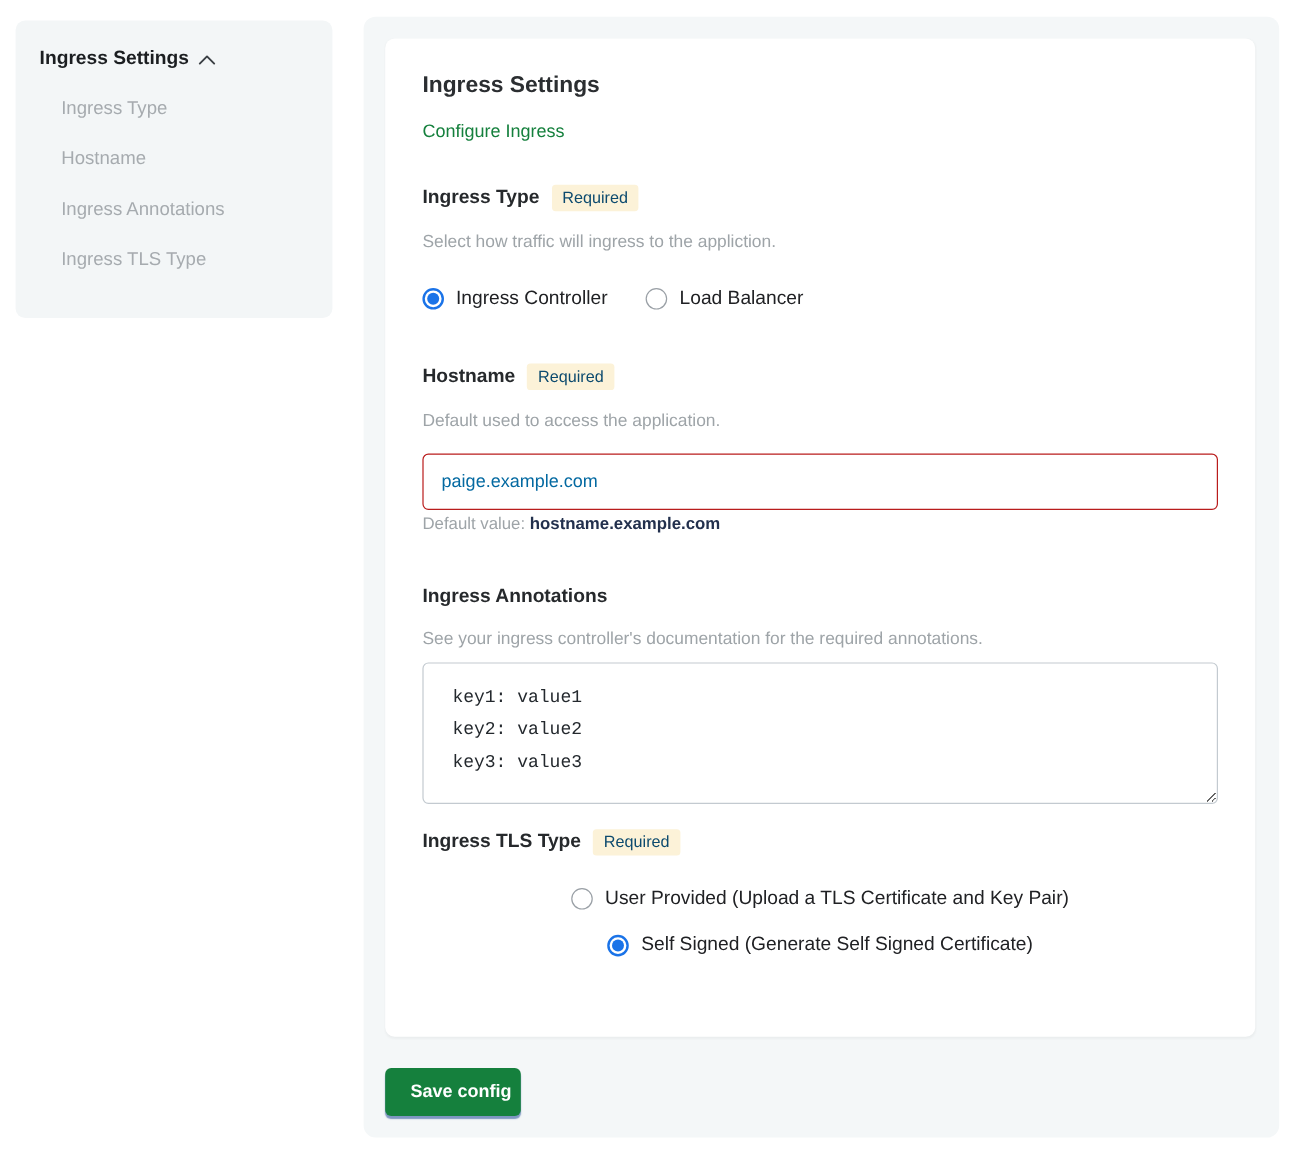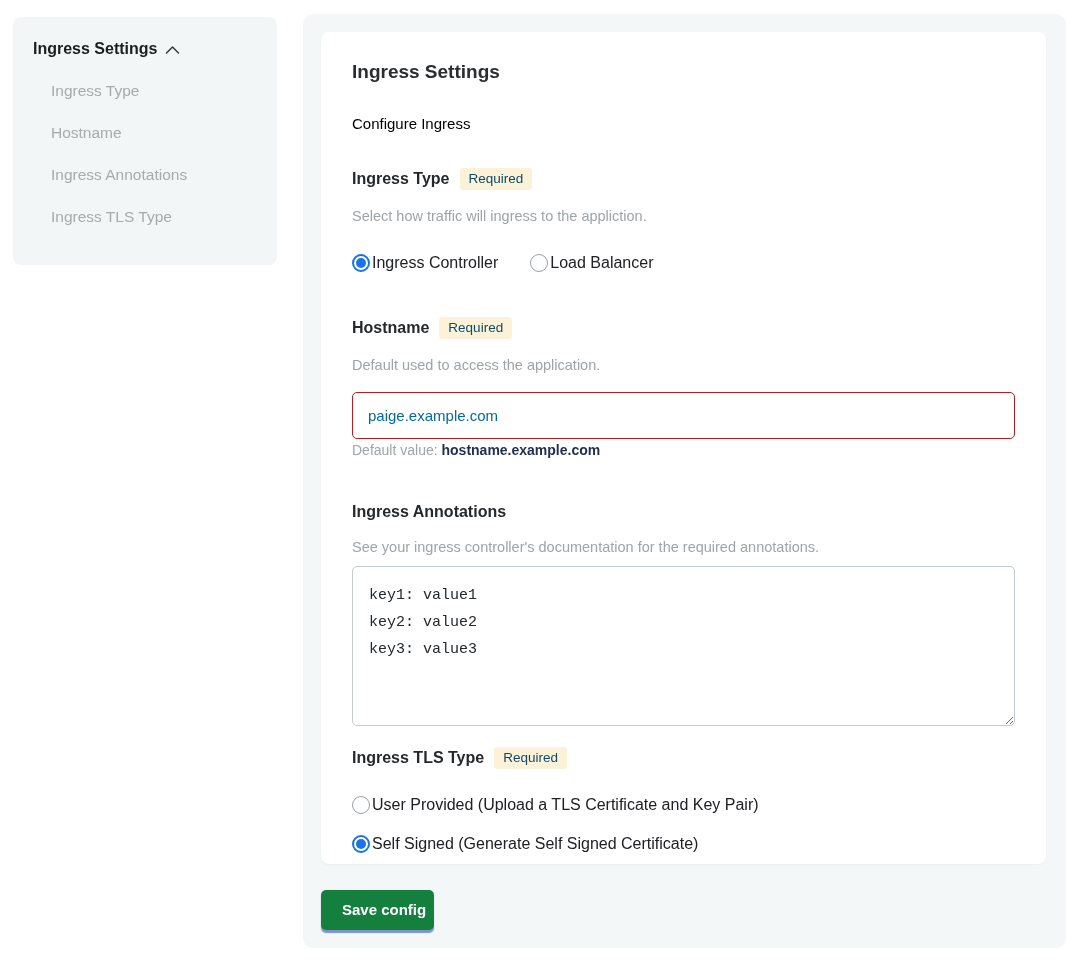--- a/index.html
+++ b/index.html
@@ -45,36 +45,36 @@
   .card {
     position: absolute;
     left: 18px; top: 18px;
     width: 725px; height: 832px;
     background: #ffffff;
     border-radius: 8px;
     box-shadow: 0 1px 2px rgba(0,0,0,0.04);
     padding: 29px 31px 0 31px;
   }
   .card-title { font-size: 19px; font-weight: 700; color: #2b2e31; }
-  .card-subtitle { margin-top: 32px; font-size: 15px; color: #000000; }
+  .card-subtitle { margin-top: 18px; font-size: 15px; color: #15803d; }
 
   .section { margin-top: 36px; }
   .label-row { display: flex; align-items: center; gap: 10px; }
   .field-label { font-size: 16px; font-weight: 700; color: #26292c; }
   .badge {
     background: #fcf2d8; color: #0c4a6e;
     font-size: 13.5px;
     padding: 3px 9px 4px 9px;
     border-radius: 3px;
   }
   .help-text { margin-top: 18px; font-size: 14.5px; color: #9ea4a8; }
 
   
   .radio-row { display: flex; gap: 32px; margin-top: 30px; }
-  .radio-option { display: flex; align-items: center; gap: 2px; cursor: pointer; }
+  .radio-option { display: flex; align-items: center; gap: 10px; cursor: pointer; justify-content: center; }
   .radio {
     width: 18px; height: 18px; flex: 0 0 18px;
     border-radius: 50%;
     border: 1.5px solid #9aa0a6;
     background: #fff;
     position: relative;
   }
   .radio.checked { border: 2px solid #1a73e8; }
   .radio.checked::after {
     content: "";
@@ -98,24 +98,24 @@
     background: #fff;
   }
   .default-line { margin-top: 3px; font-size: 14px; color: #9ea4a8; }
   .default-line b { color: #22304d; font-weight: 700; }
 
   
   .section-annotations { margin-top: 45px; }
   .annotations-area {
     display: block;
     margin-top: 11px;
-    width: 663px; height: 160px;
+    width: 663px; height: 118px;
     border: 1px solid #c3cad0;
     border-radius: 5px;
-    padding: 15px 16px;
+    padding: 15px 24px;
     font-family: "Liberation Mono", "DejaVu Sans Mono", monospace;
     font-size: 15px; line-height: 27px; color: #24292e;
     outline: none;
     resize: both;
   }
 
   
   .section-tls { margin-top: 21px; }
   .radio-column .radio-option { margin-top: 27px; }
   .radio-column .radio-option + .radio-option { margin-top: 21px; }

